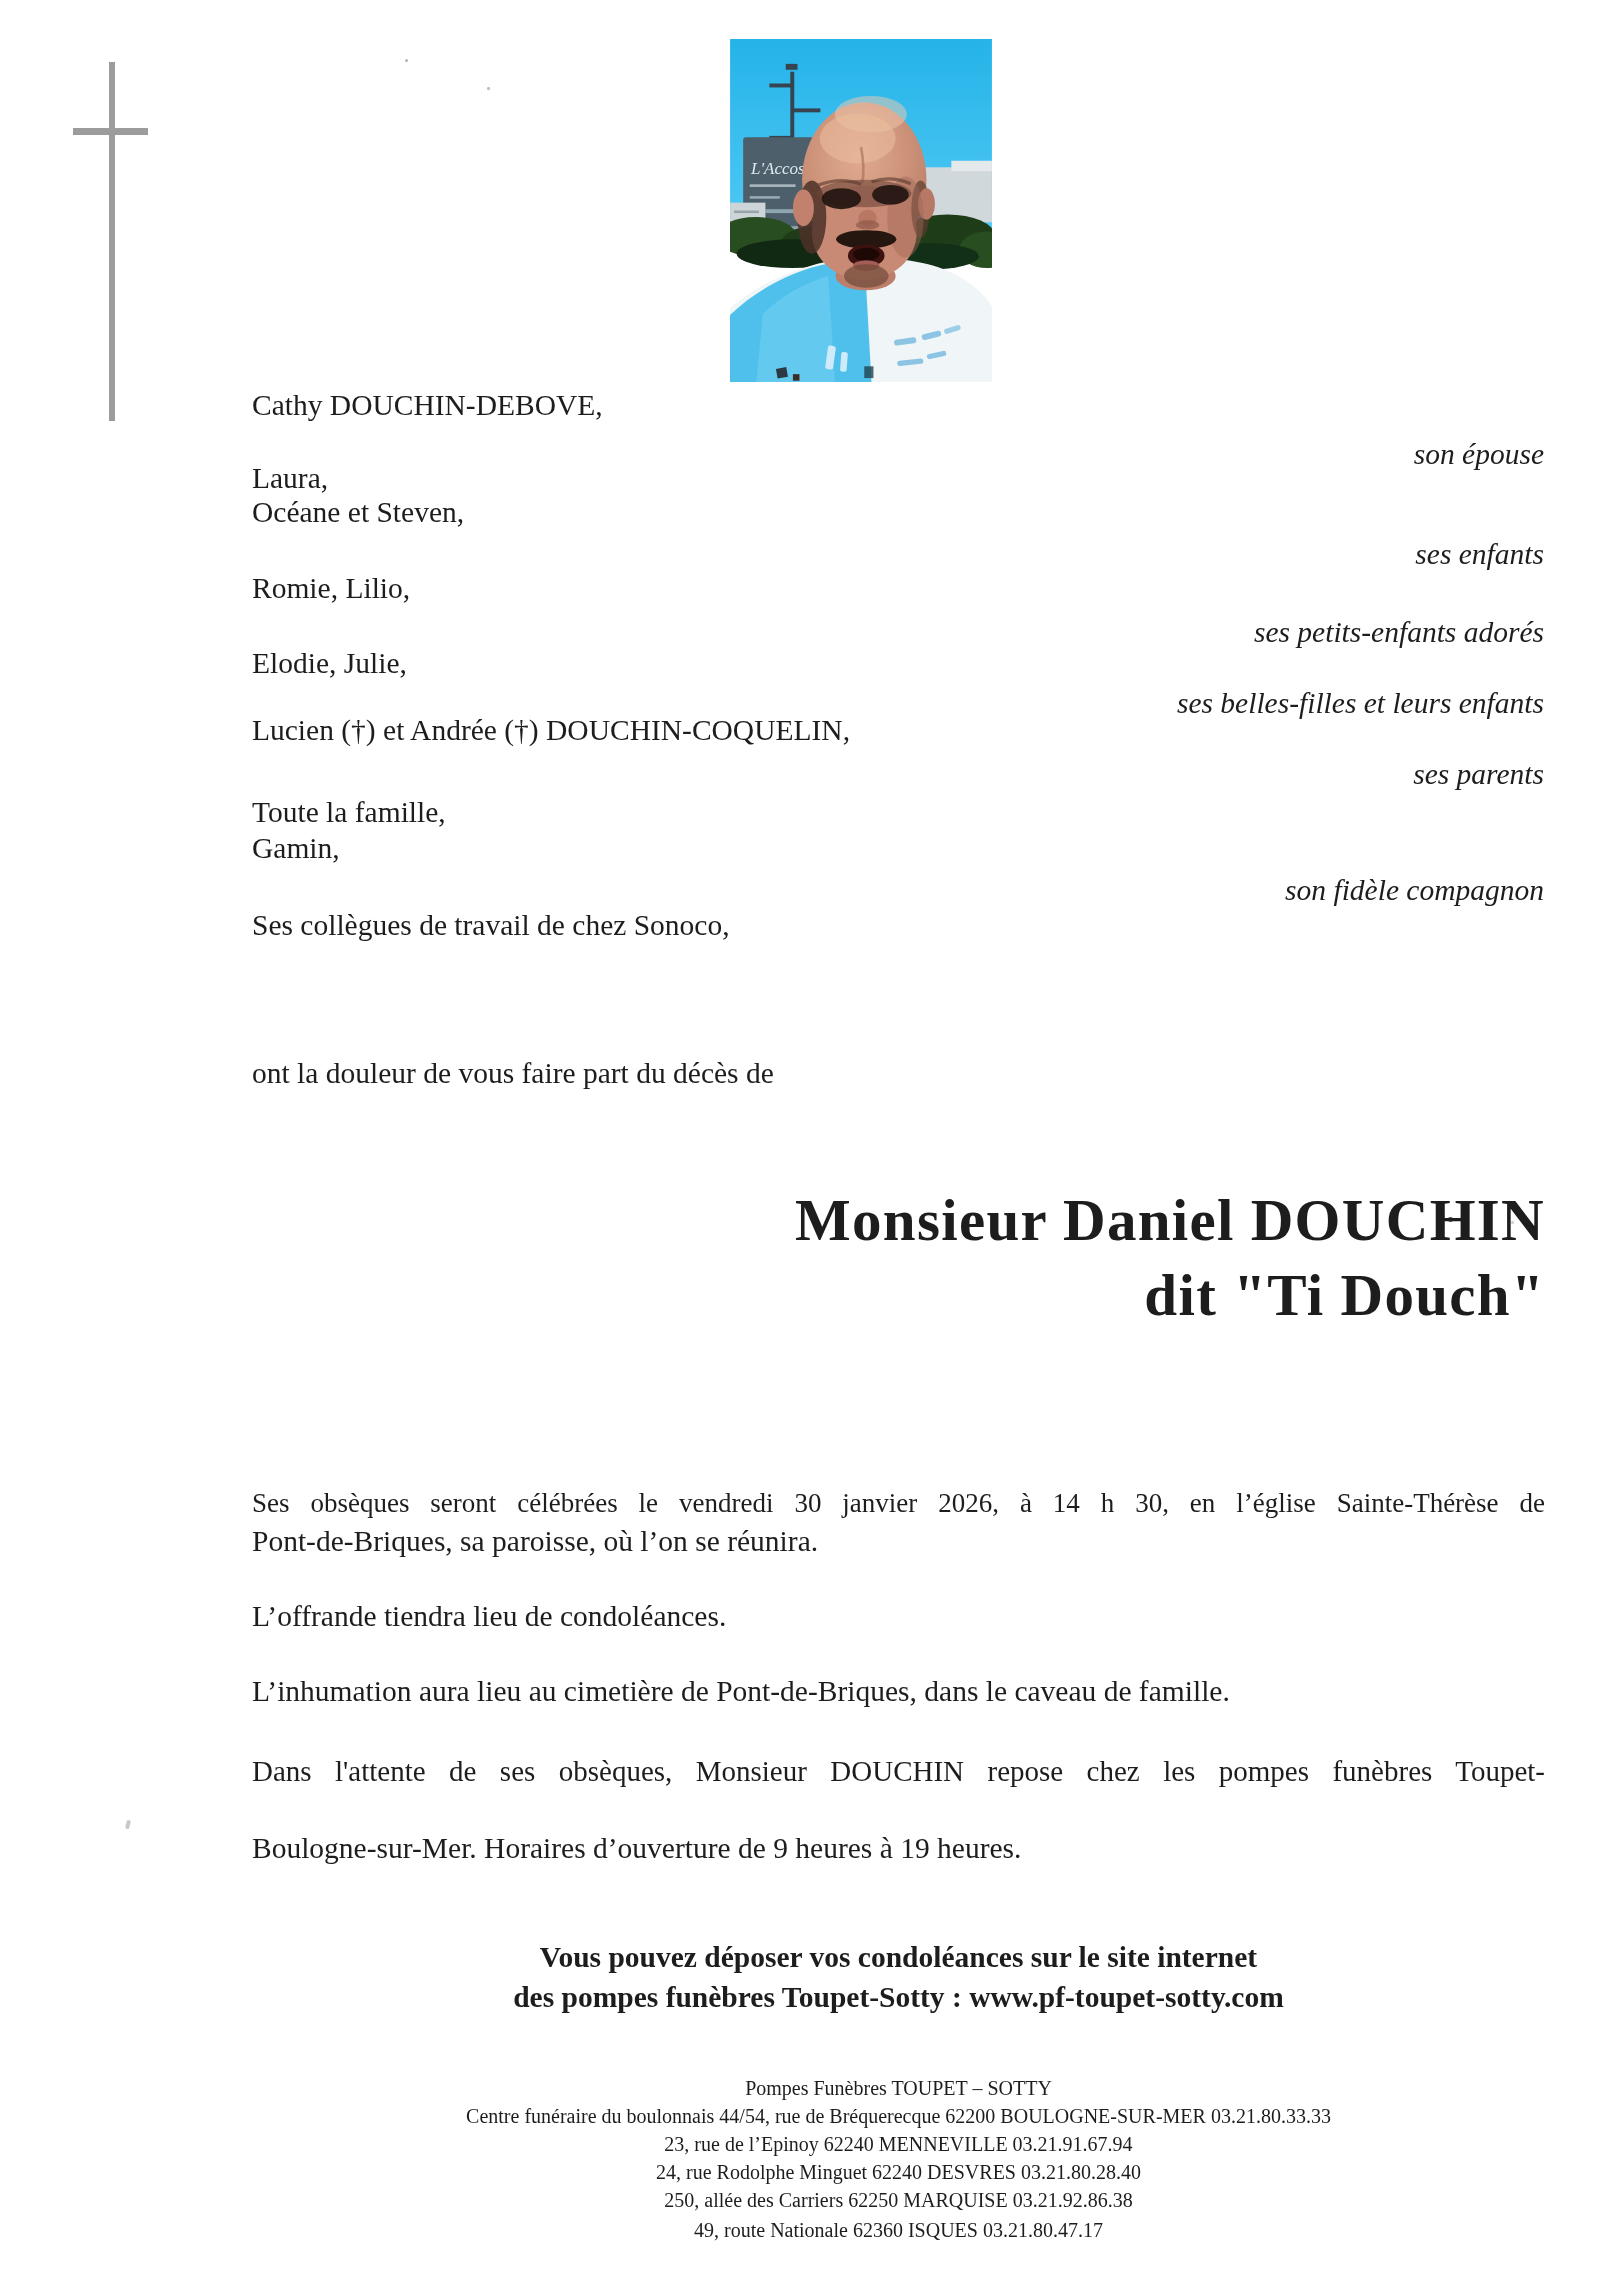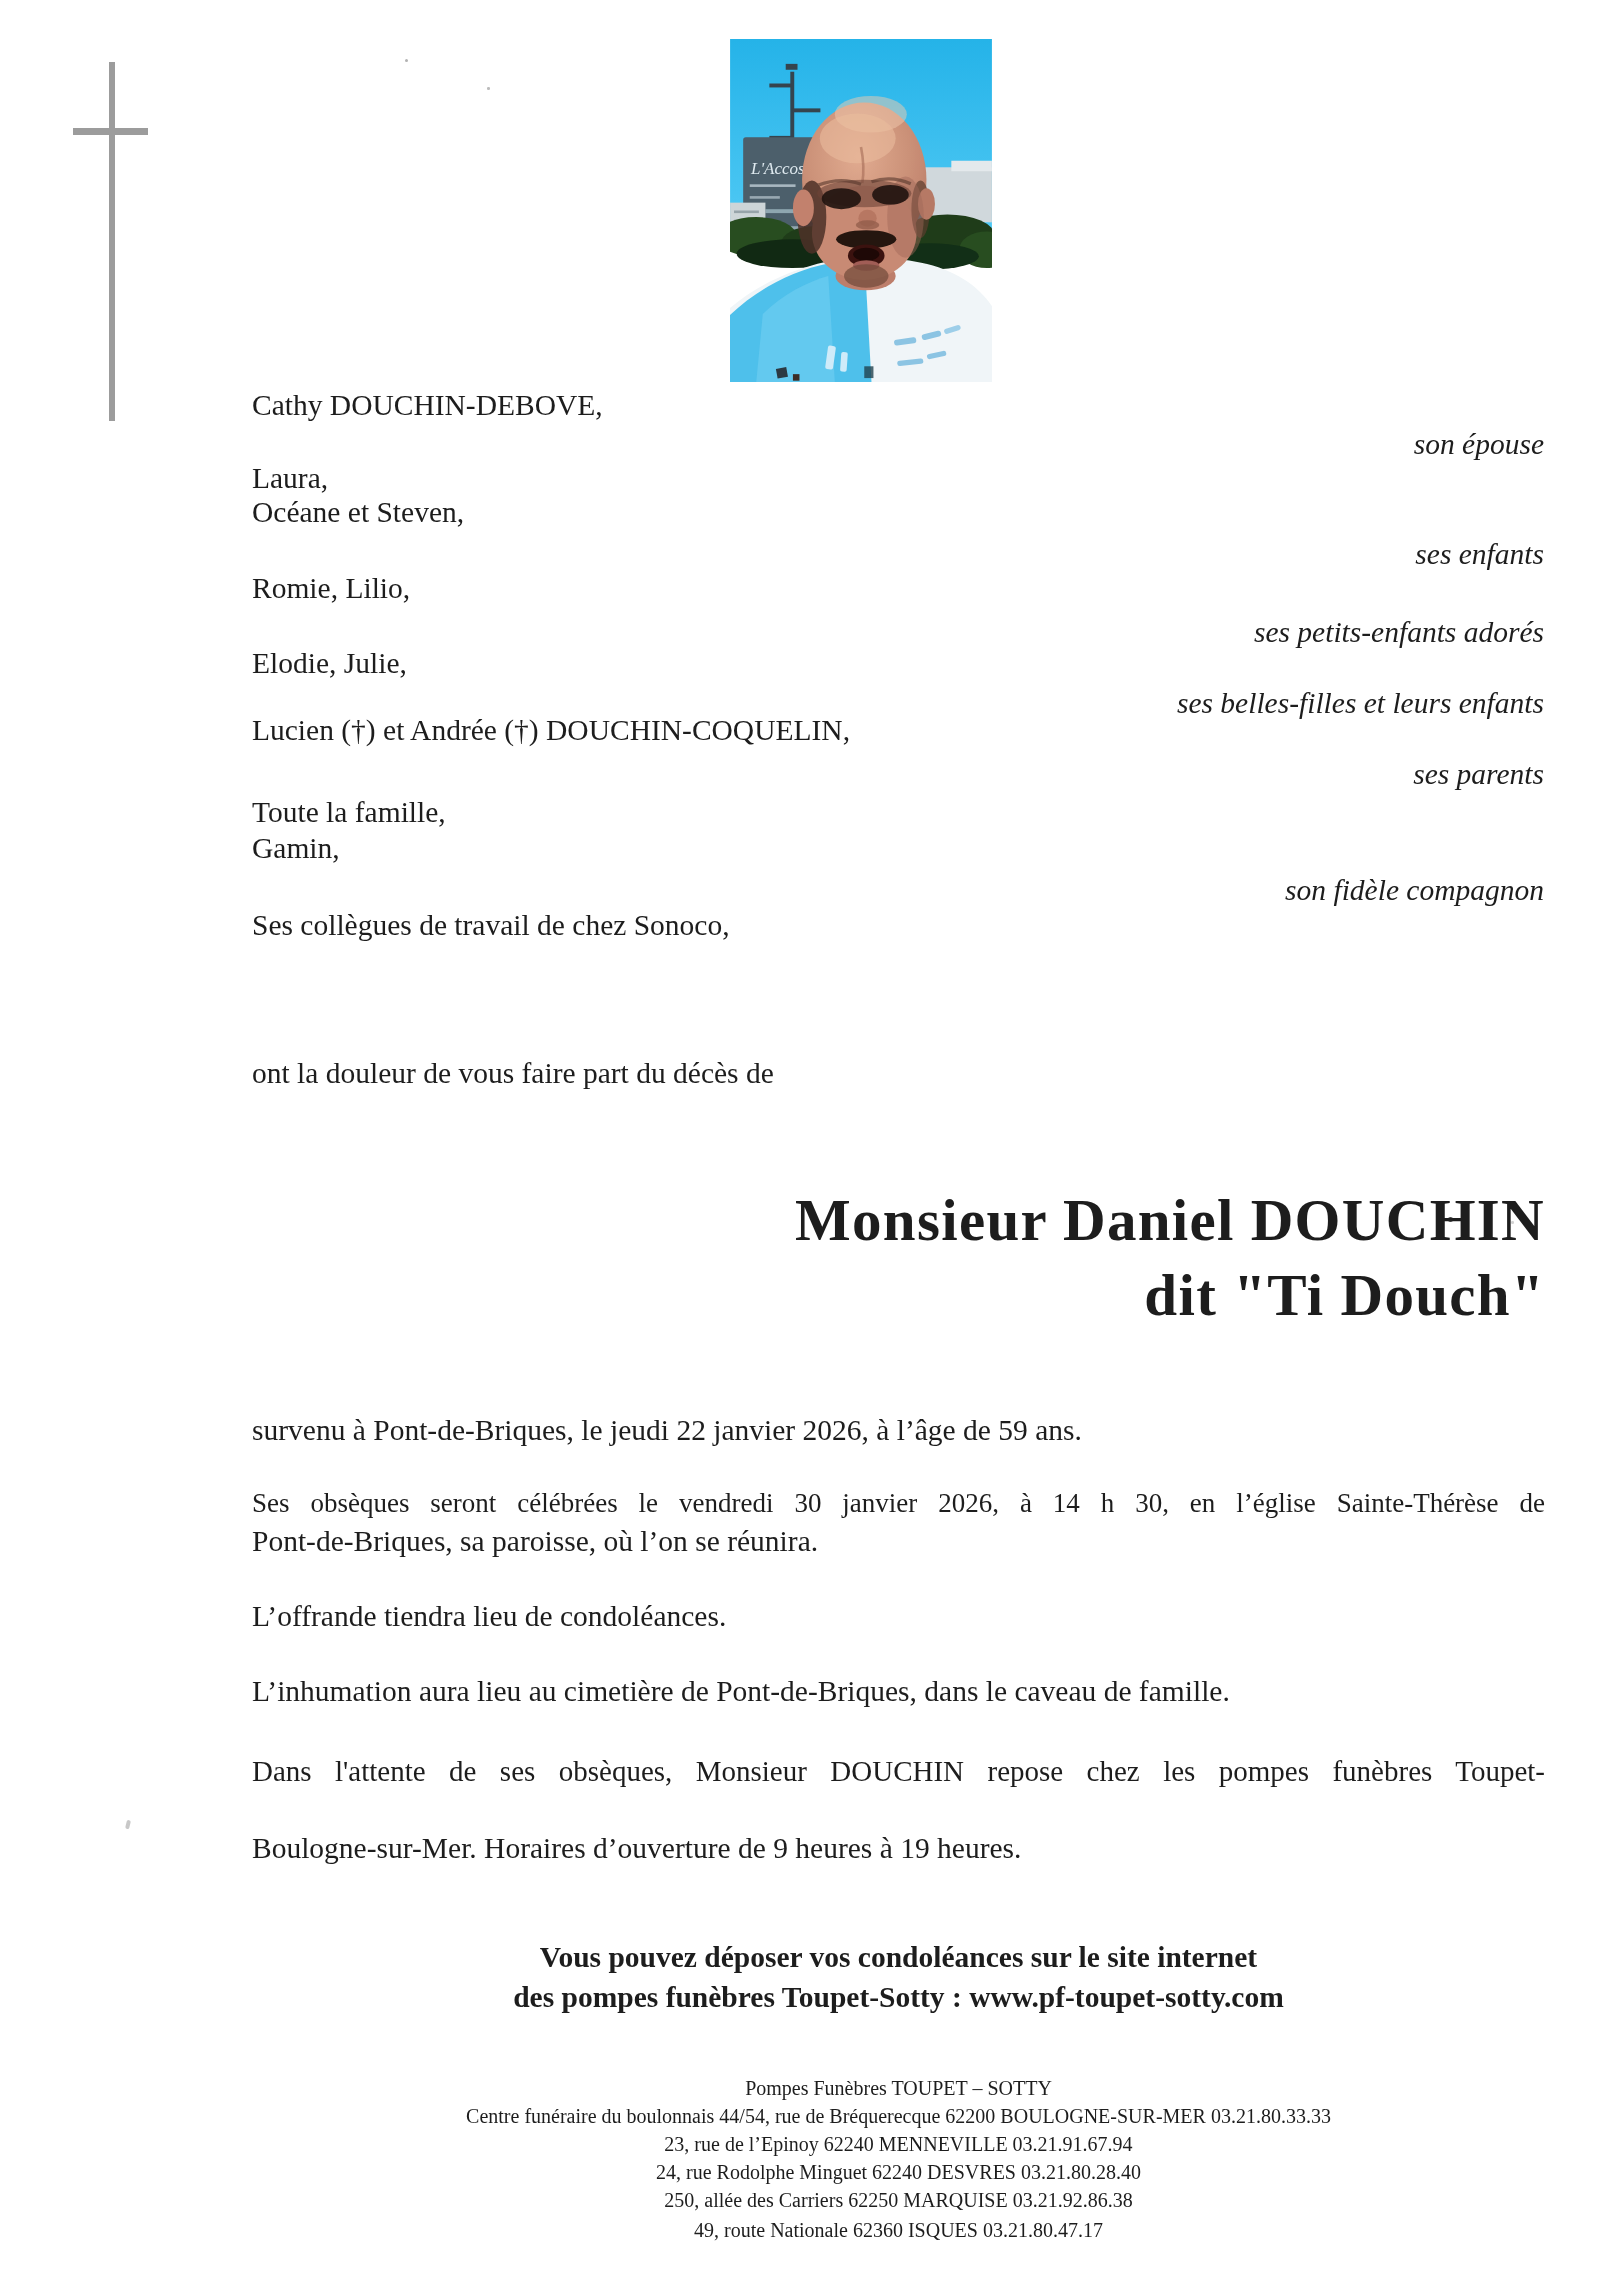--- a/index.html
+++ b/index.html
@@ -142,33 +142,32 @@
   <div class="line leftcol" style="top:388px">Cathy DOUCHIN-DEBOVE,</div>
   <div class="line leftcol" style="top:461px">Laura,</div>
   <div class="line leftcol" style="top:495px">Océane et Steven,</div>
   <div class="line leftcol" style="top:571px">Romie, Lilio,</div>
   <div class="line leftcol" style="top:646px">Elodie, Julie,</div>
   <div class="line leftcol" style="top:713px">Lucien (†) et Andrée (†) DOUCHIN-COQUELIN,</div>
   <div class="line leftcol" style="top:795px">Toute la famille,</div>
   <div class="line leftcol" style="top:831px">Gamin,</div>
   <div class="line leftcol" style="top:908px">Ses collègues de travail de chez Sonoco,</div>
 
-  <div class="line rightcol" style="top:427px">son épouse</div>
+  <div class="line rightcol" style="top:437px">son épouse</div>
   <div class="line rightcol" style="top:537px">ses enfants</div>
   <div class="line rightcol" style="top:615px">ses petits-enfants adorés</div>
   <div class="line rightcol" style="top:686px">ses belles-filles et leurs enfants</div>
   <div class="line rightcol" style="top:757px">ses parents</div>
   <div class="line rightcol" style="top:873px">son fidèle compagnon</div>
 
   <div class="line leftcol" style="top:1056px">ont la douleur de vous faire part du décès de</div>
 
   <div class="centerblock title" style="top:1188px">Monsieur Daniel DOUCHIN</div>
   <div class="centerblock title" style="top:1263px">dit "Ti Douch"</div>
 
-  <div class="line leftcol" style="top:1413px">survenu à Pont-de-Briques, le jeudi 22 janvier 2026, à l’âge de 59 ans.</div>
 
   <div class="just just-sm" style="top:1486px">Ses obsèques seront célébrées le vendredi 30 janvier 2026, à 14 h 30, en l’église Sainte-Thérèse de</div>
   <div class="line leftcol" style="top:1524px">Pont-de-Briques, sa paroisse, où l’on se réunira.</div>
 
   <div class="line leftcol" style="top:1599px">L’offrande tiendra lieu de condoléances.</div>
 
   <div class="line leftcol" style="top:1674px">L’inhumation aura lieu au cimetière de Pont-de-Briques, dans le caveau de famille.</div>
 
   <div class="just" style="top:1754px">Dans l'attente de ses obsèques, Monsieur DOUCHIN repose chez les pompes funèbres Toupet-</div>
   <div class="line leftcol" style="top:1831px">Boulogne-sur-Mer. Horaires d’ouverture de 9 heures à 19 heures.</div>

